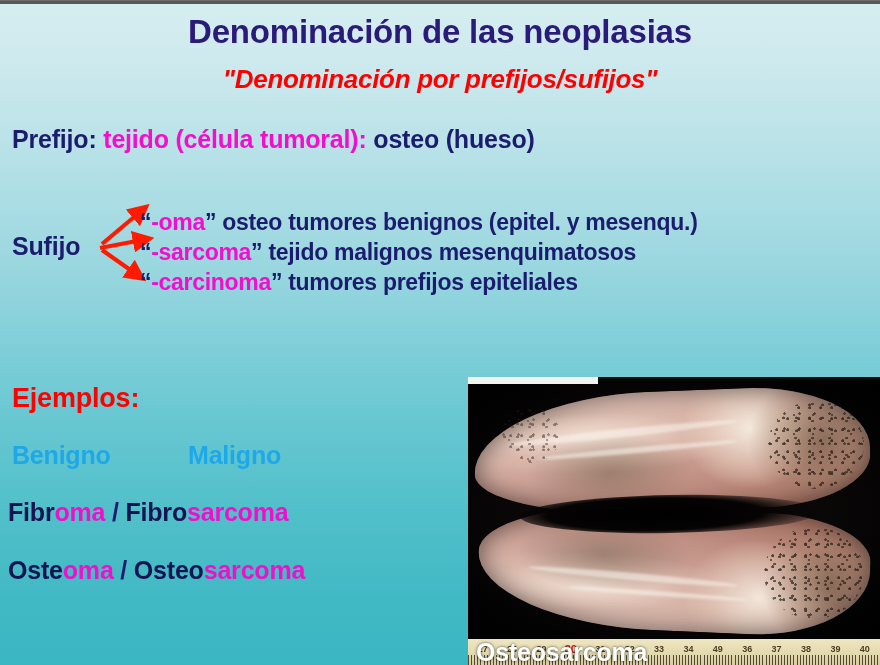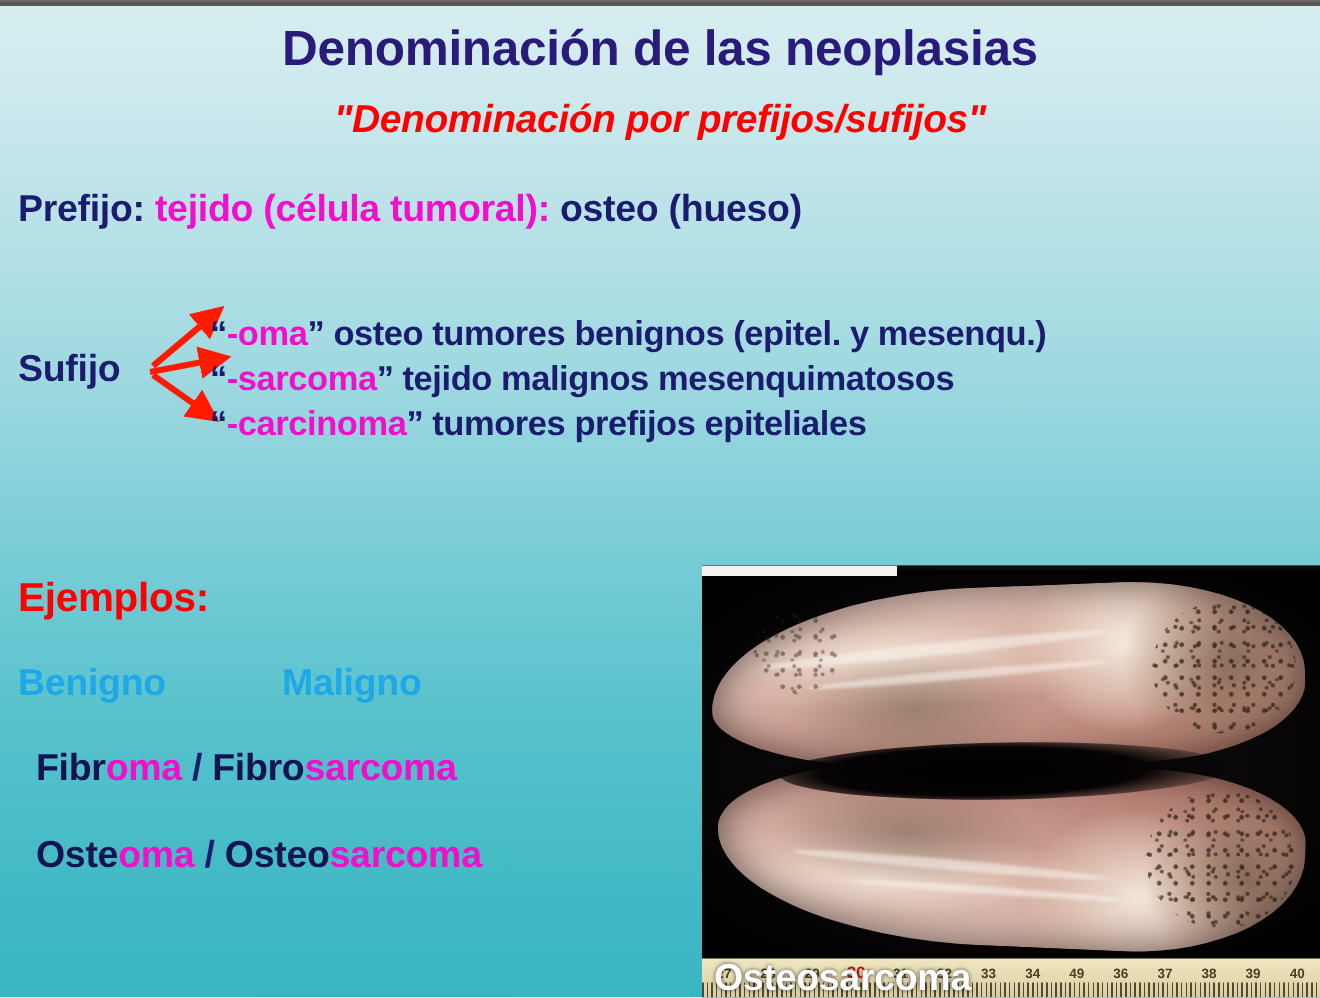--- a/index.html
+++ b/index.html
@@ -67,21 +67,21 @@
     position:absolute;left:12px;top:383px;
     font-size:27px;font-weight:bold;color:#ff0000;letter-spacing:-0.2px;
   }
   .colhead{
     position:absolute;top:441px;
     font-size:25px;font-weight:bold;color:#1fa8e8;letter-spacing:-0.2px;
   }
   .colhead.a{left:12px;}
   .colhead.b{left:188px;}
   .exrow{
-    position:absolute;left:24px;
+    position:absolute;left:8px;
     font-size:25px;font-weight:bold;white-space:nowrap;letter-spacing:-0.2px;
   }
   .exrow.r1{top:498px;}
   .exrow.r2{top:556px;}
   .sep{color:#1c1c6e;}
 
   
   .photo{
     position:absolute;left:468px;top:377px;width:412px;height:288px;
     background:#000000;overflow:hidden;

